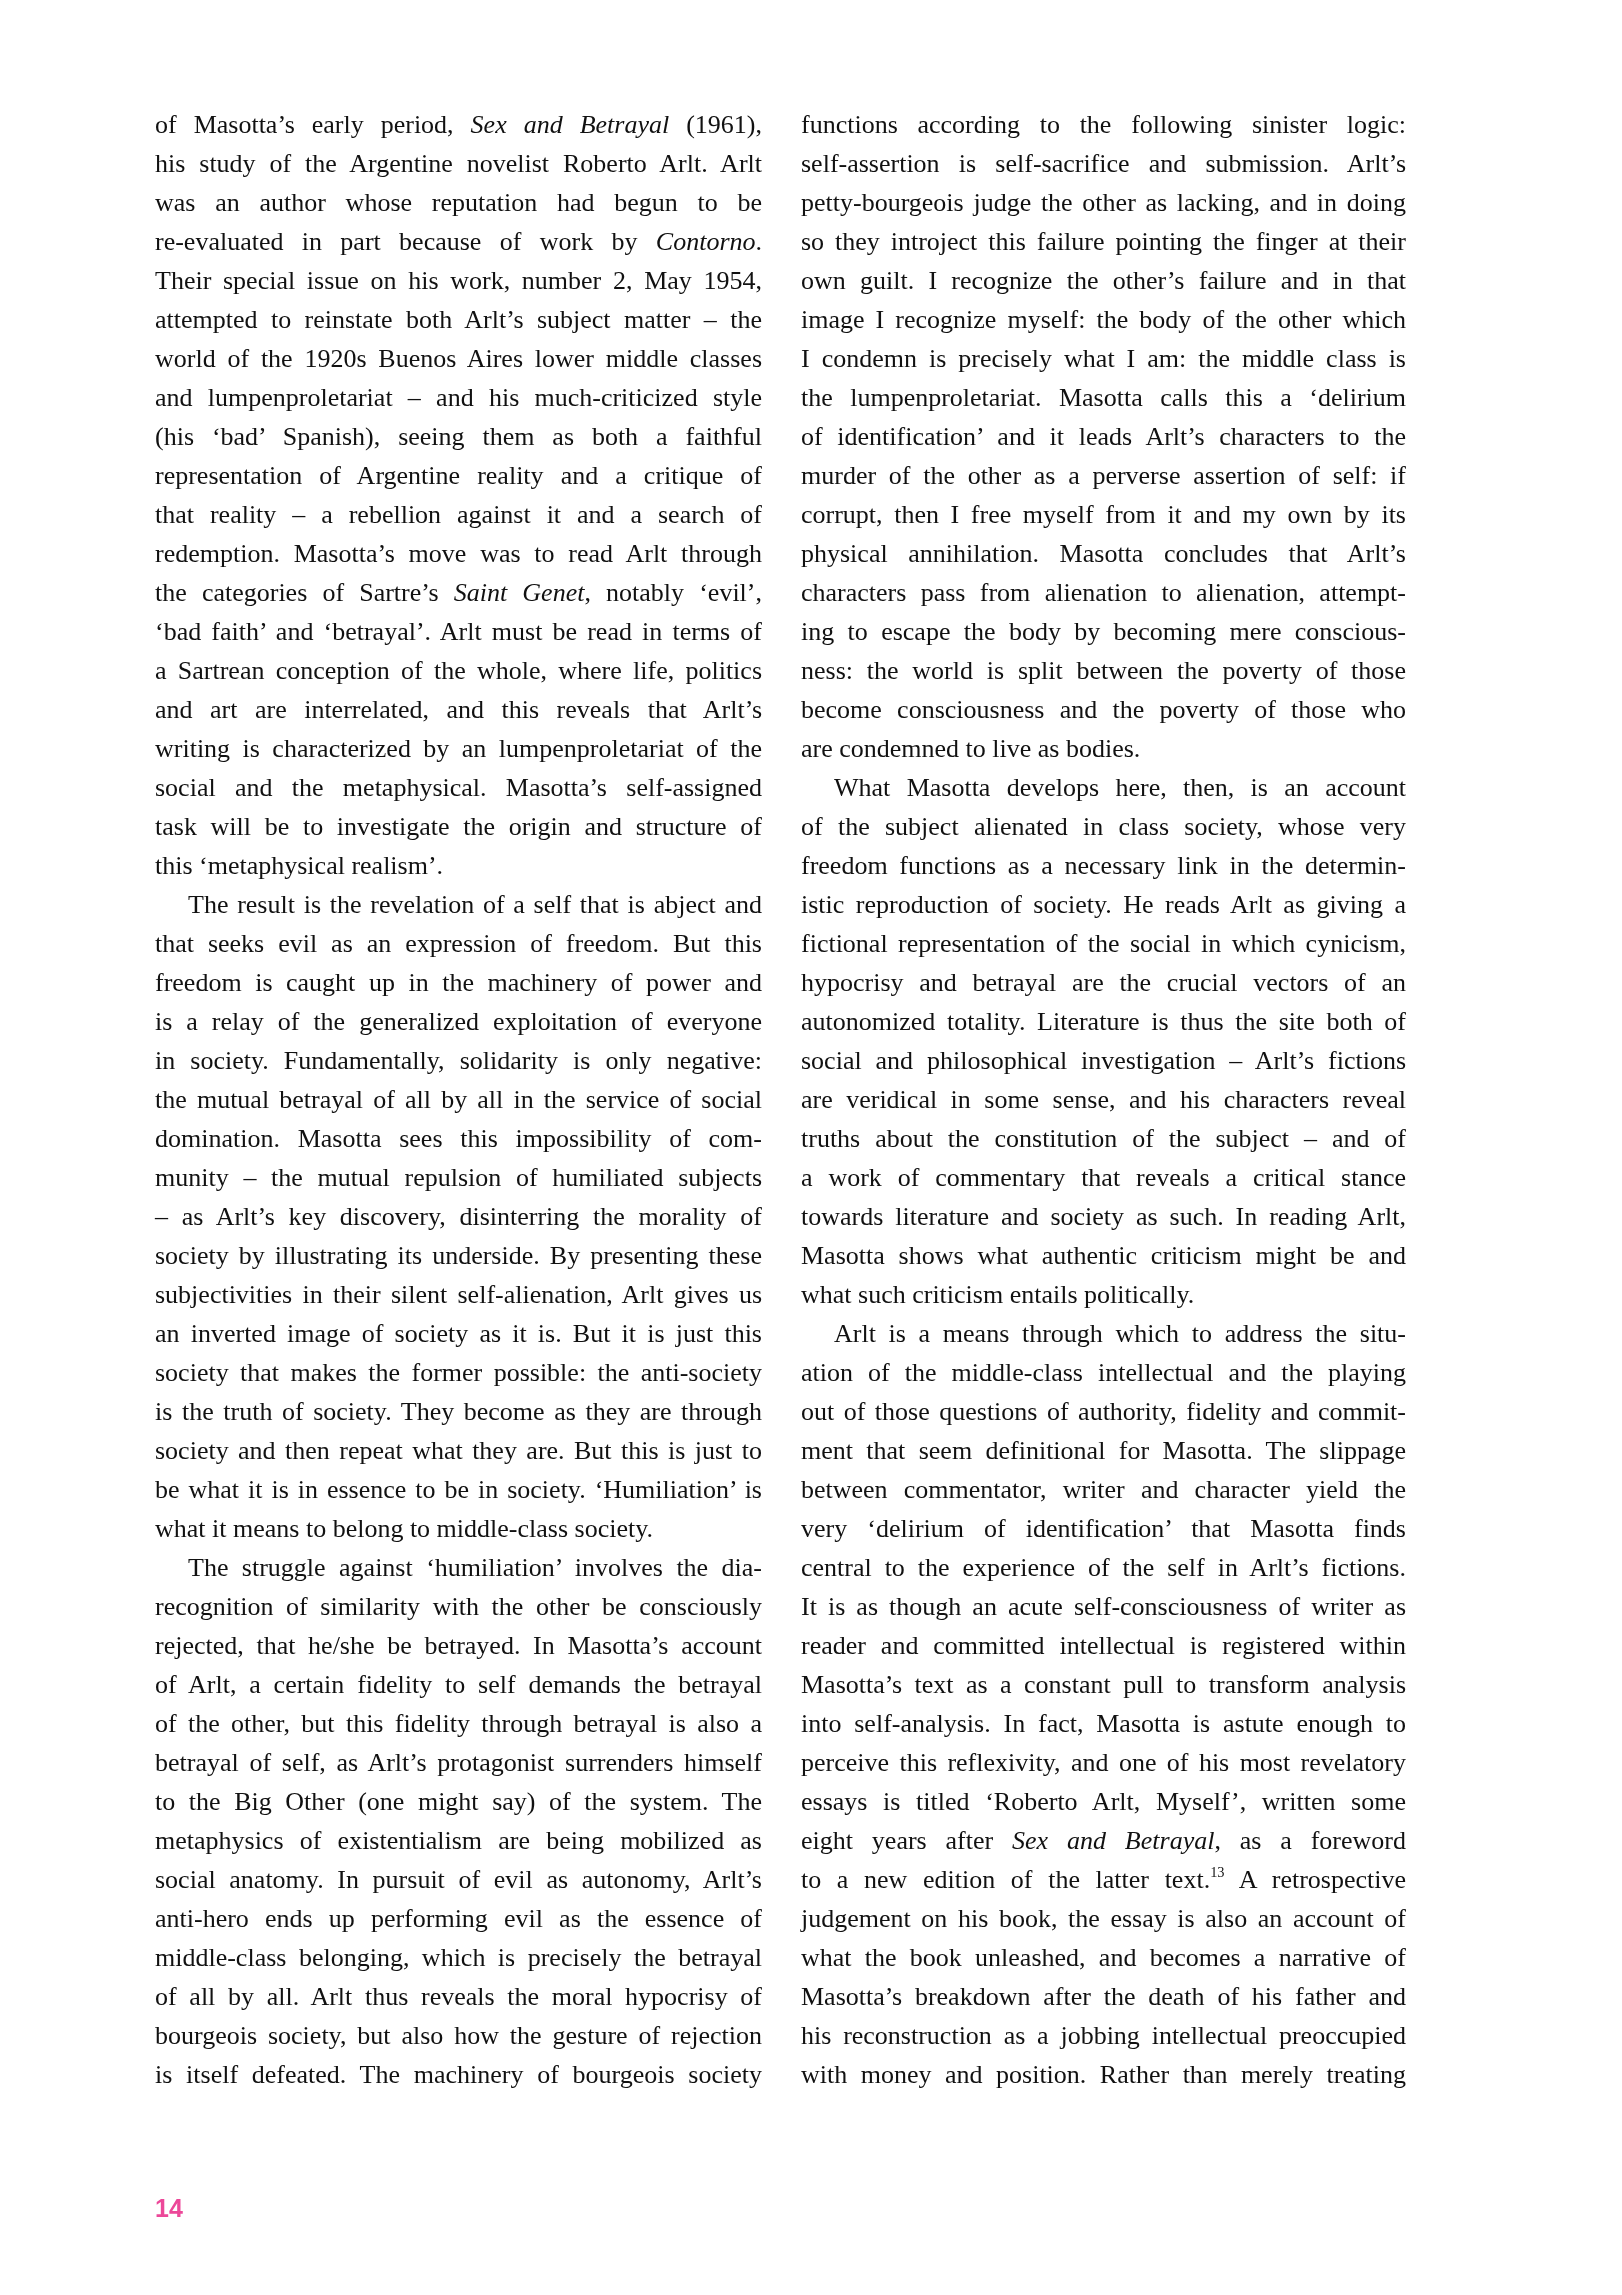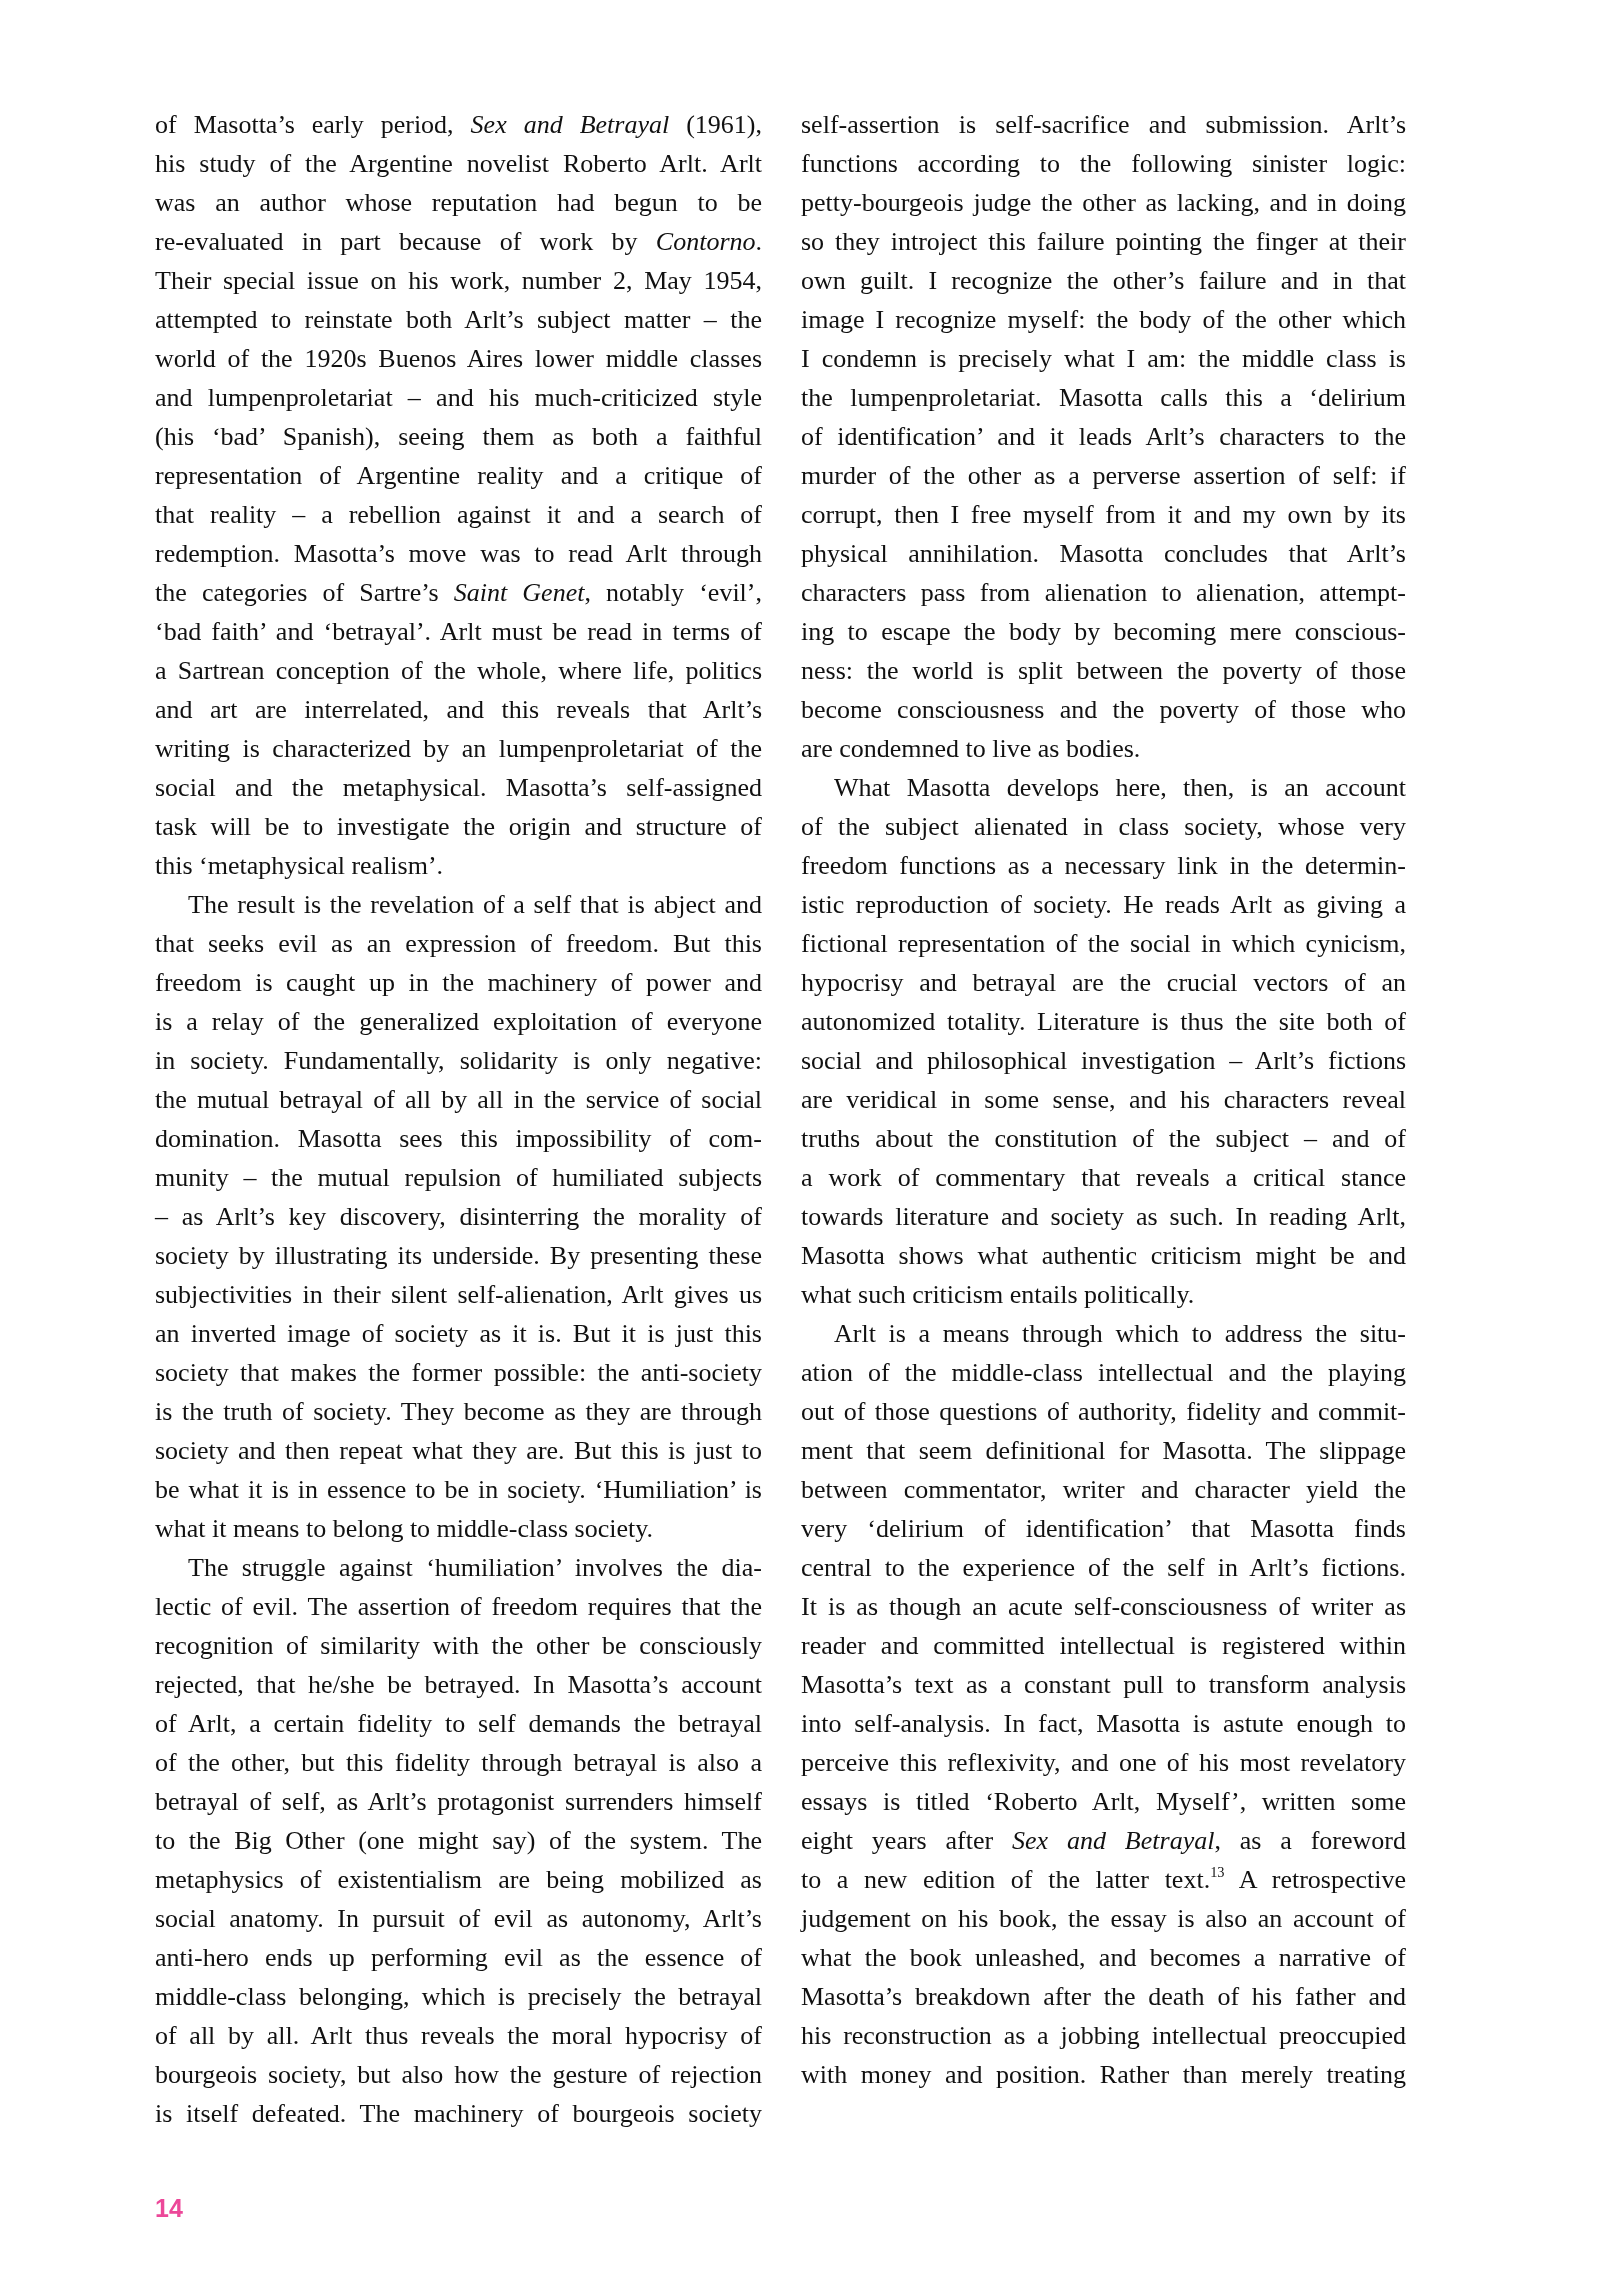--- a/index.html
+++ b/index.html
@@ -62,38 +62,37 @@
       <span class="line"><span>– as Arlt’s key discovery, disinterring the morality of</span></span>
       <span class="line"><span>society by illustrating its underside. By presenting these</span></span>
       <span class="line"><span>subjectivities in their silent self-alienation, Arlt gives us</span></span>
       <span class="line"><span>an inverted image of society as it is. But it is just this</span></span>
       <span class="line"><span>society that makes the former possible: the anti-society</span></span>
       <span class="line"><span>is the truth of society. They become as they are through</span></span>
       <span class="line"><span>society and then repeat what they are. But this is just to</span></span>
       <span class="line"><span>be what it is in essence to be in society. ‘Humiliation’ is</span></span>
       <span class="line last"><span>what it means to belong to middle-class society.</span></span>
       <span class="line indent"><span>The struggle against ‘humiliation’ involves the dia-</span></span>
-      <span class="line"><span>lectic of evil. The assertion of freedom requires that the</span></span>
       <span class="line"><span>recognition of similarity with the other be consciously</span></span>
       <span class="line"><span>rejected, that he/she be betrayed. In Masotta’s account</span></span>
       <span class="line"><span>of Arlt, a certain fidelity to self demands the betrayal</span></span>
       <span class="line"><span>of the other, but this fidelity through betrayal is also a</span></span>
       <span class="line"><span>betrayal of self, as Arlt’s protagonist surrenders himself</span></span>
       <span class="line"><span>to the Big Other (one might say) of the system. The</span></span>
       <span class="line"><span>metaphysics of existentialism are being mobilized as</span></span>
       <span class="line"><span>social anatomy. In pursuit of evil as autonomy, Arlt’s</span></span>
       <span class="line"><span>anti-hero ends up performing evil as the essence of</span></span>
       <span class="line"><span>middle-class belonging, which is precisely the betrayal</span></span>
       <span class="line"><span>of all by all. Arlt thus reveals the moral hypocrisy of</span></span>
       <span class="line"><span>bourgeois society, but also how the gesture of rejection</span></span>
       <span class="line"><span>is itself defeated. The machinery of bourgeois society</span></span>
     </div>
   <div class="column col-right">
+      <span class="line"><span>functions according to the following sinister logic:</span></span>
       <span class="line"><span>self-assertion is self-sacrifice and submission. Arlt’s</span></span>
-      <span class="line"><span>functions according to the following sinister logic:</span></span>
       <span class="line"><span>petty-bourgeois judge the other as lacking, and in doing</span></span>
       <span class="line"><span>so they introject this failure pointing the finger at their</span></span>
       <span class="line"><span>own guilt. I recognize the other’s failure and in that</span></span>
       <span class="line"><span>image I recognize myself: the body of the other which</span></span>
       <span class="line"><span>I condemn is precisely what I am: the middle class is</span></span>
       <span class="line"><span>the lumpenproletariat. Masotta calls this a ‘delirium</span></span>
       <span class="line"><span>of identification’ and it leads Arlt’s characters to the</span></span>
       <span class="line"><span>murder of the other as a perverse assertion of self: if</span></span>
       <span class="line"><span>corrupt, then I free myself from it and my own by its</span></span>
       <span class="line"><span>physical annihilation. Masotta concludes that Arlt’s</span></span>

